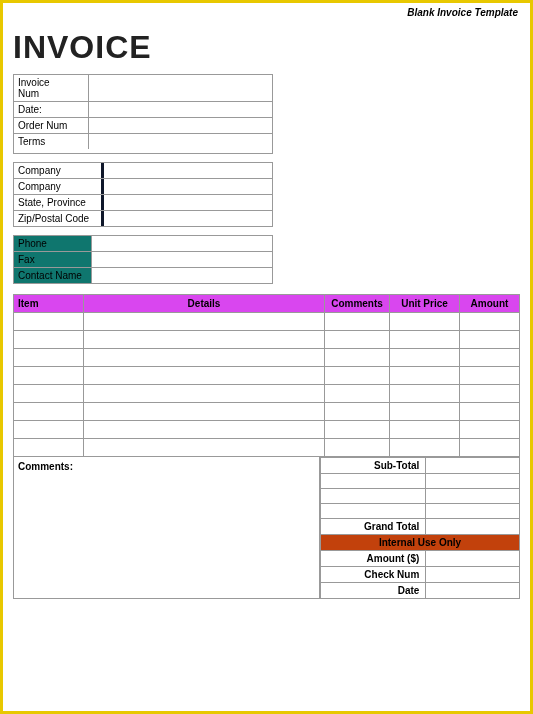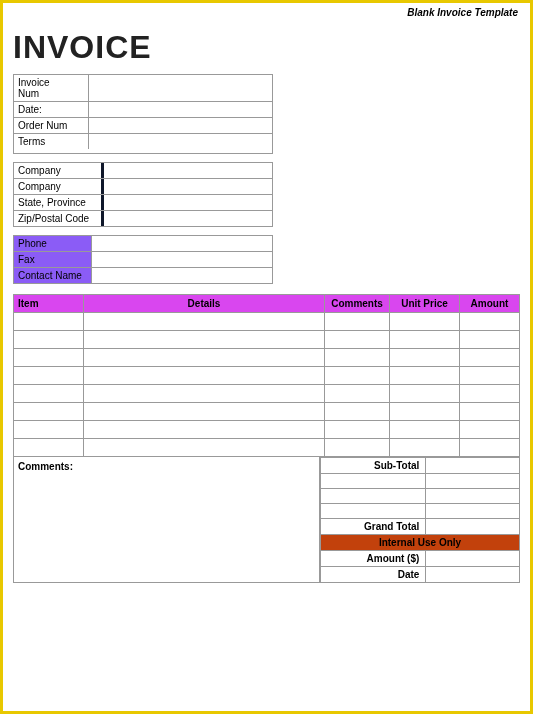--- a/index.html
+++ b/index.html
@@ -100,21 +100,21 @@
       border-bottom: none;
       gap: 17px;
     }
     .contact-section .field-label {
       width: 78px;
       min-width: 78px;
       padding: 2px 4px;
       font-size: 10px;
       color: #000;
       border-right: 1px solid #999;
-      background: #8b5cf6;
+      background: #0f766e;
     }
     .contact-section .field-value {
       flex: 1;
       padding: 2px 4px;
       font-size: 10px;
     }
     
     .main-table {
       width: 100%;
       border-collapse: collapse;
@@ -348,20 +348,24 @@
           <td class="value-cell"></td>
         </tr>
         <tr class="internal-use-row">
           <td colspan="2">Internal Use Only</td>
         </tr>
         <tr>
           <td class="label-cell">Amount ($)</td>
           <td class="value-cell"></td>
         </tr>
         <tr>
+          <td class="label-cell">Check Num</td>
+          <td class="value-cell"></td>
+        </tr>
+        <tr>
           <td class="label-cell">Date</td>
           <td class="value-cell"></td>
         </tr>
       </tbody>
         </table>
     </div>
   </div>
 </div>
 
 </body></html>

